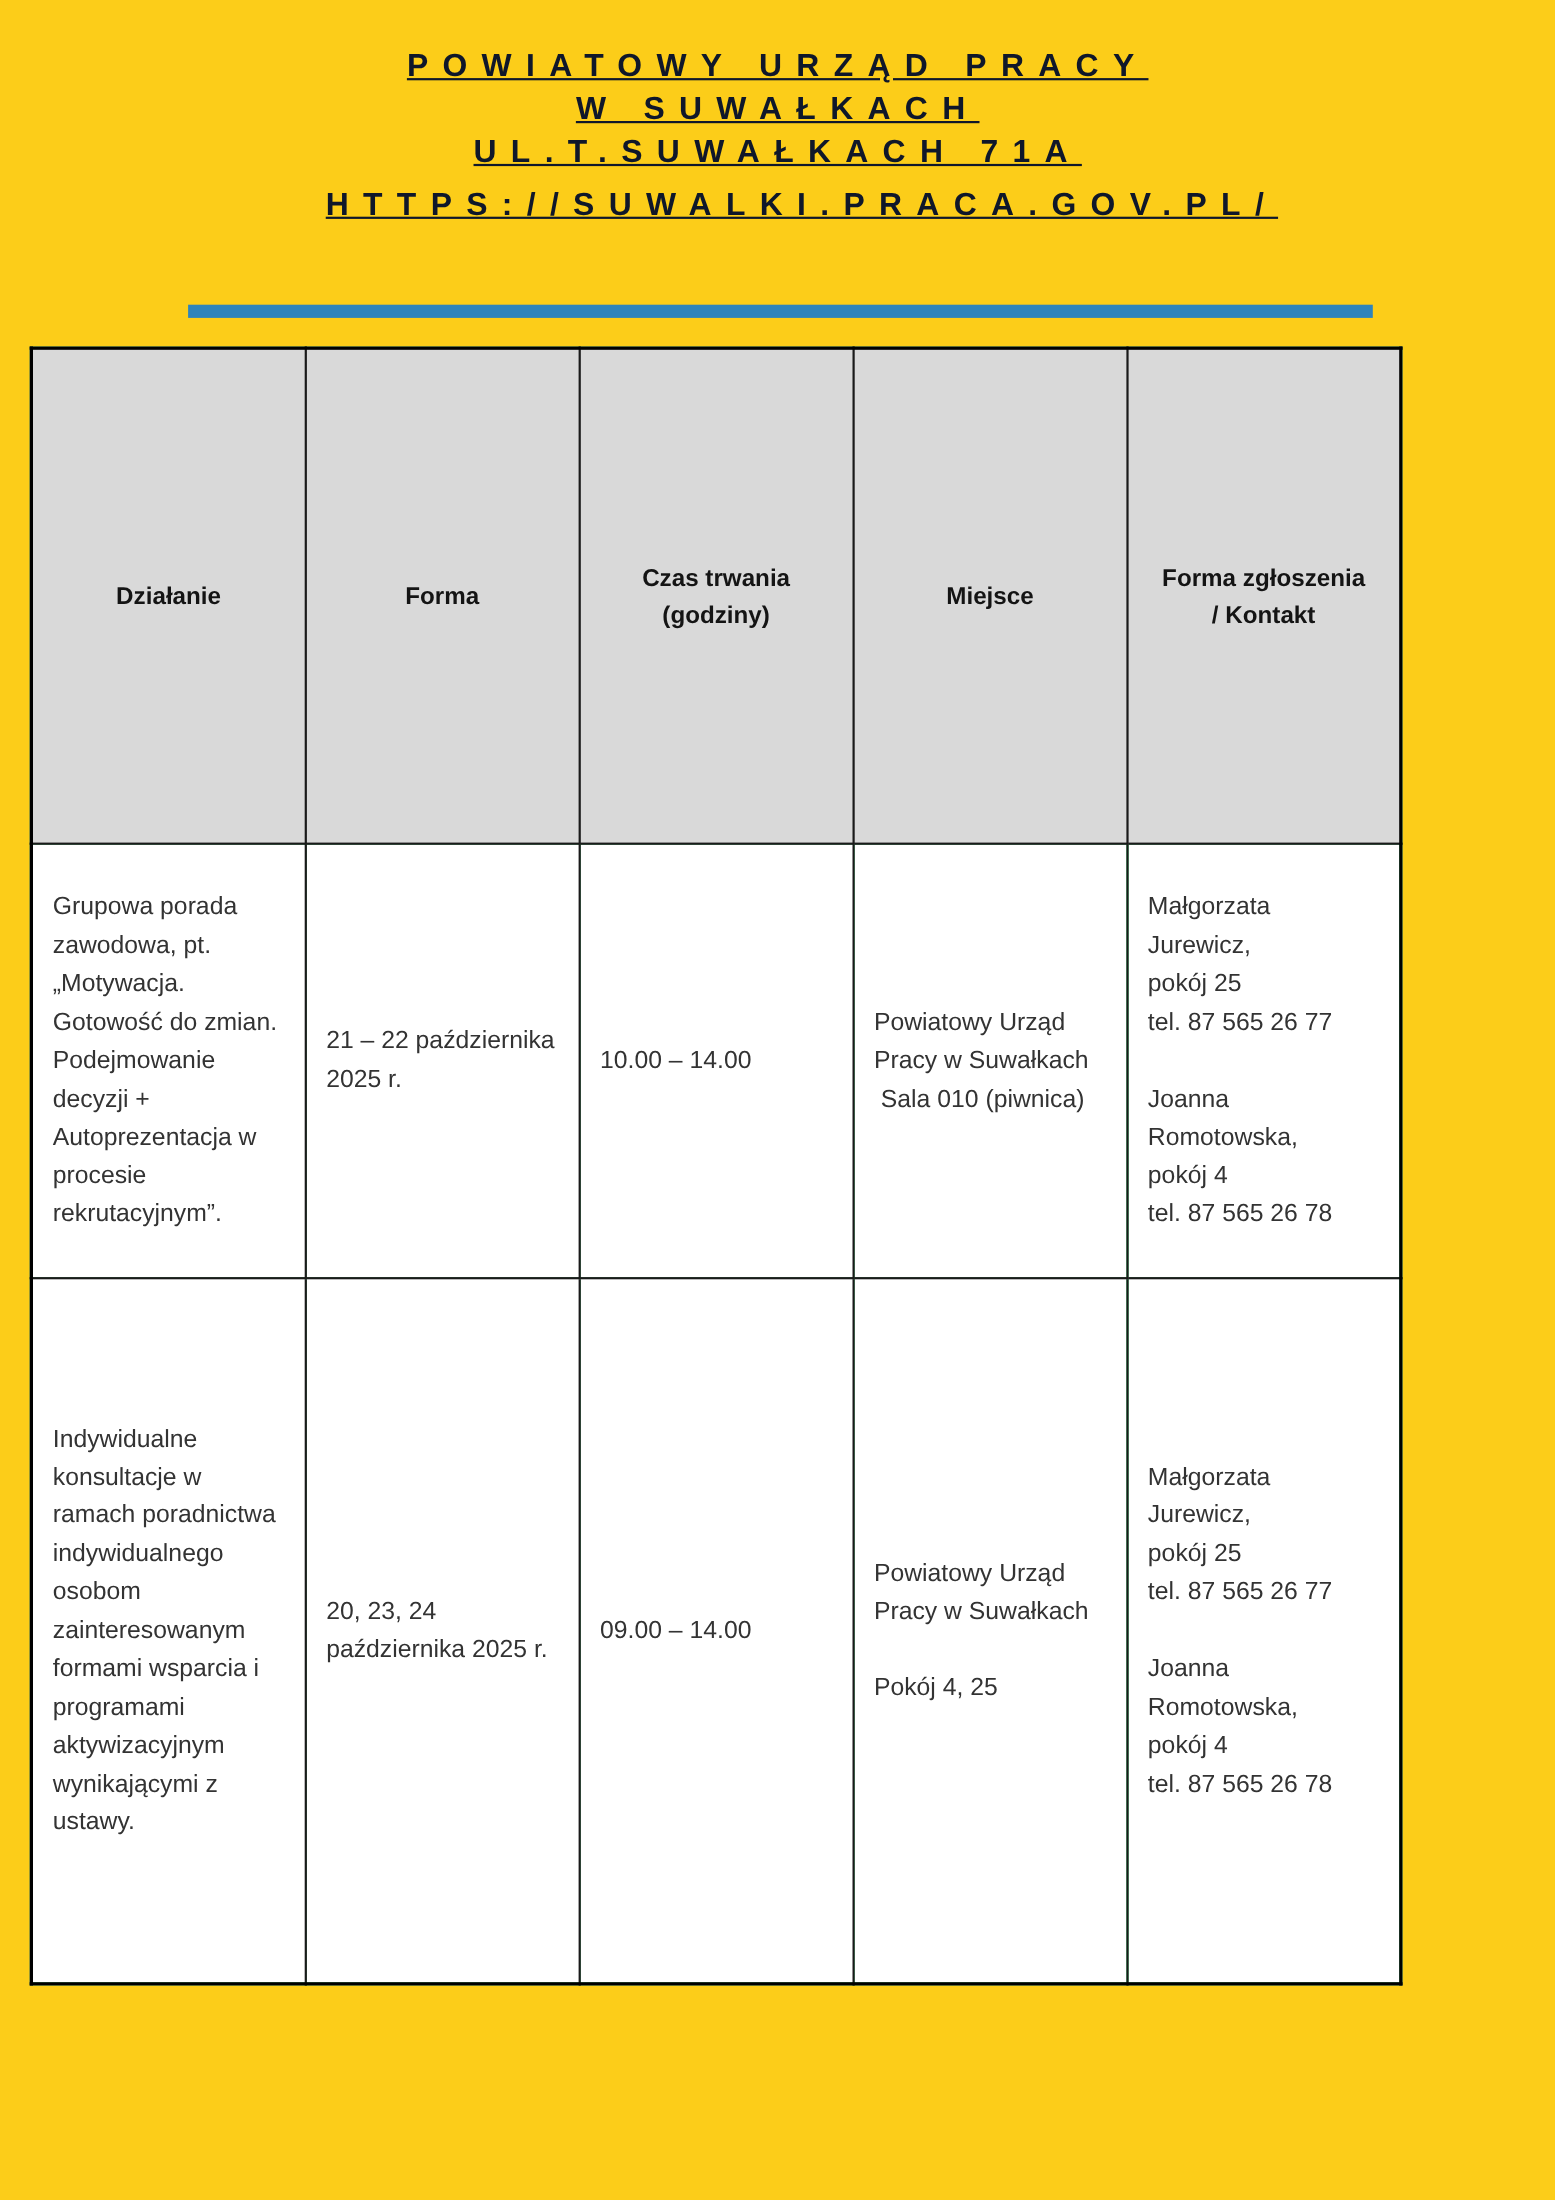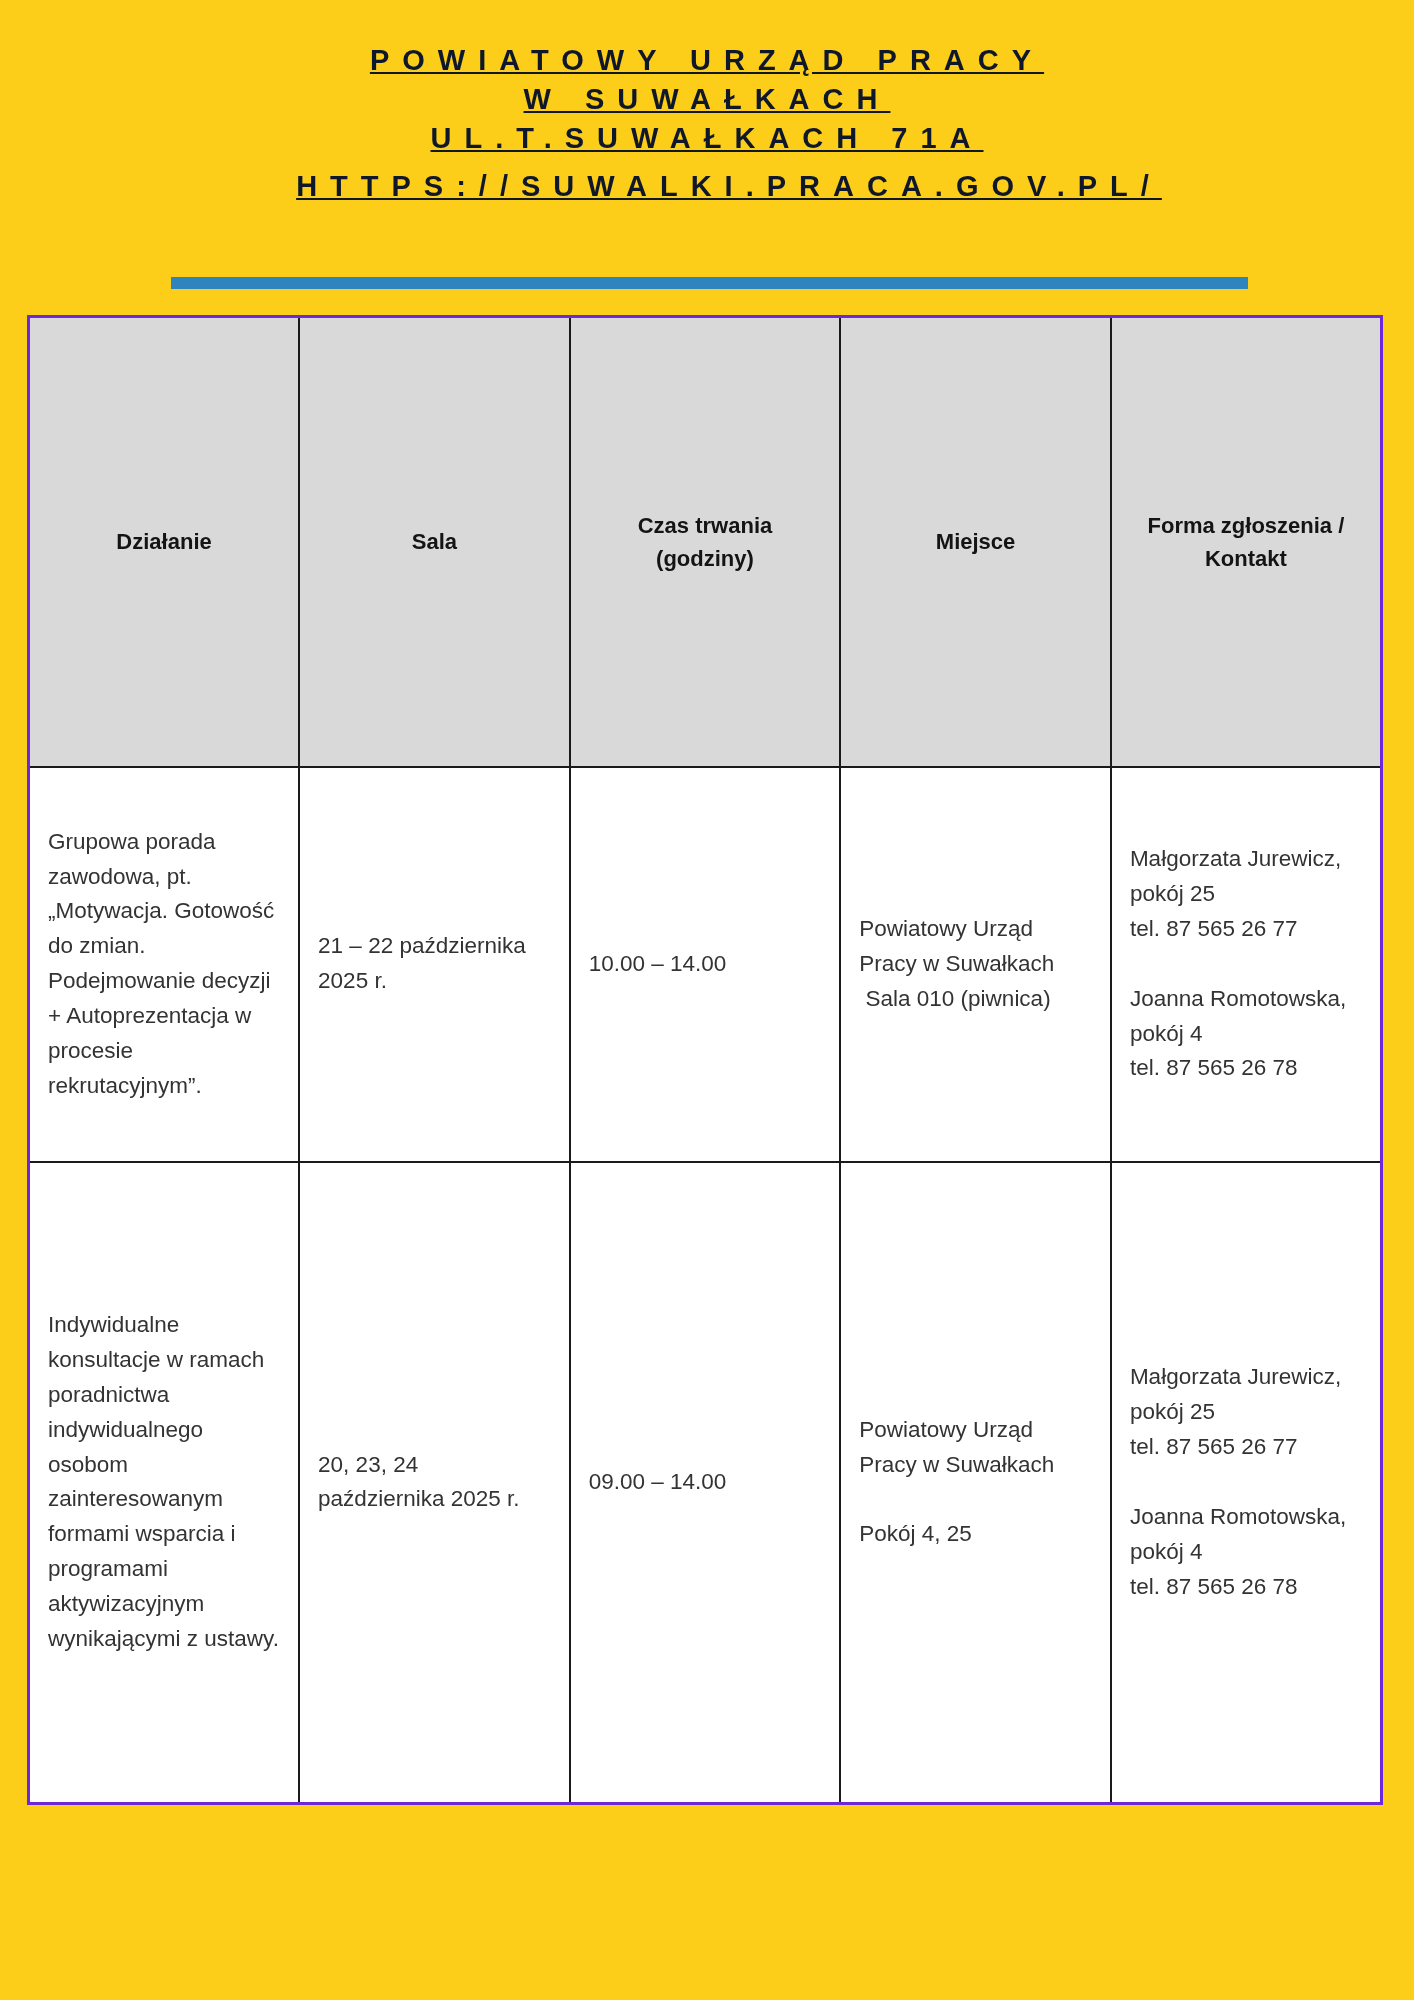--- a/index.html
+++ b/index.html
@@ -40,25 +40,25 @@
     left: 171px;
     top: 277px;
     width: 1077px;
     height: 12px;
     background: #2E84BC;
   }
   table.schedule {
     position: absolute;
     left: 27px;
     top: 315px;
-    width: 1356px;
+    width: 1248px;
     height: 1490px;
     table-layout: fixed;
     border-collapse: collapse;
-    border: 3px solid #6d28d9;
+    border: 3px solid #000000;
     background: #86efac;
   }
   .schedule th, .schedule td {
     border: 2px solid #1A1A1A;
   }
   .schedule th {
     background: #D9D9D9;
     color: #141414;
     font-size: 22px;
     font-weight: 700;
@@ -94,21 +94,21 @@
     <div class="header-line">UL.T.SUWAŁKACH 71A</div>
     <div class="header-line header-url">HTTPS://SUWALKI.PRACA.GOV.PL/</div>
   </div>
 
   <div class="blue-bar"></div>
 
   <table class="schedule">
     <thead>
       <tr class="row-header">
         <th>Działanie</th>
-        <th>Sala</th>
+        <th>Forma</th>
         <th>Czas trwania (godziny)</th>
         <th>Miejsce</th>
         <th>Forma zgłoszenia / Kontakt</th>
       </tr>
     </thead>
     <tbody>
       <tr class="row-1">
         <td>Grupowa porada zawodowa, pt. „Motywacja. Gotowość do zmian. Podejmowanie decyzji + Autoprezentacja w procesie rekrutacyjnym”.</td>
         <td>21 – 22 października 2025 r.</td>
         <td>10.00 – 14.00</td>

